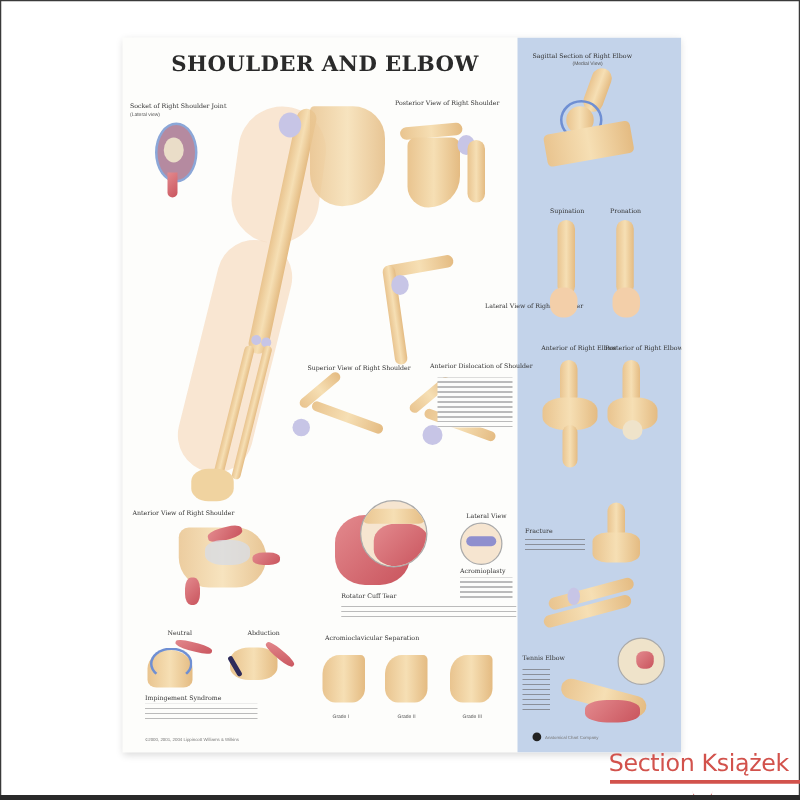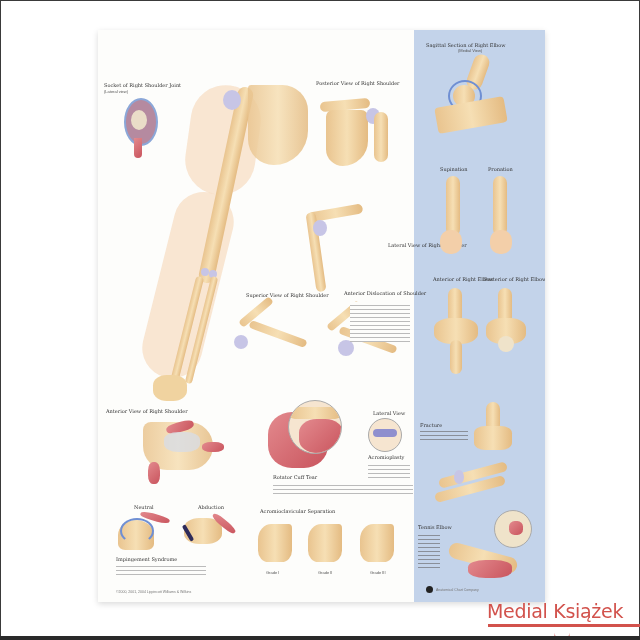--- a/index.html
+++ b/index.html
@@ -26,20 +26,21 @@
   .wm-brace { position:absolute; left:554px; top:626px; width:16px; height:12px; border-bottom:3px solid #d2524c; border-radius:0 0 8px 8px; }
   .bottom-bar { position:absolute; left:0; top:636px; width:640px; height:4px; background:#2a2a2a; }
 </style>
 </head>
 <body>
 
 <div class="frame"></div>
 
 <div class="poster">
   <div class="side-panel"></div>
+  <div class="title">SHOULDER AND ELBOW</div>
 
   <div>
     <div class="skin" style="left:90px;top:55px;width:70px;height:110px;transform:rotate(8deg);"></div>
     <div class="skin" style="left:60px;top:160px;width:60px;height:190px;transform:rotate(14deg);"></div>
     <div class="bone" style="left:120px;top:55px;width:16px;height:200px;transform:rotate(12deg);border-radius:8px;"></div>
     <div class="bone" style="left:150px;top:55px;width:60px;height:80px;border-radius:4px 30px 40px 30px;opacity:.85;"></div>
     <div class="cart" style="left:125px;top:60px;width:18px;height:20px;"></div>
     <div class="cart" style="left:103px;top:238px;width:8px;height:8px;"></div>
     <div class="cart" style="left:111px;top:240px;width:8px;height:8px;"></div>
     <div class="bone" style="left:85px;top:245px;width:8px;height:110px;transform:rotate(14deg);"></div>
@@ -180,16 +181,16 @@
     <div class="circle-view" style="left:396px;top:480px;width:36px;height:36px;background:#efe3ca;">
       <div class="muscle" style="position:absolute;left:14px;top:10px;width:14px;height:14px;"></div>
     </div>
   </div>
 
   <div class="footer" style="left:18px;top:560px;">©2000, 2001, 2004 Lippincott Williams &amp; Wilkins</div>
   <div class="logo-dot" style="left:328px;top:556px;"></div>
   <div class="footer" style="left:338px;top:558px;">Anatomical Chart Company</div>
 </div>
 
-<div class="watermark">Medial Książek</div>
+<div class="watermark">Section Książek</div>
 <div class="wm-line"></div>
 <div class="wm-brace"></div>
 <div class="bottom-bar"></div>
 
 </body></html>

